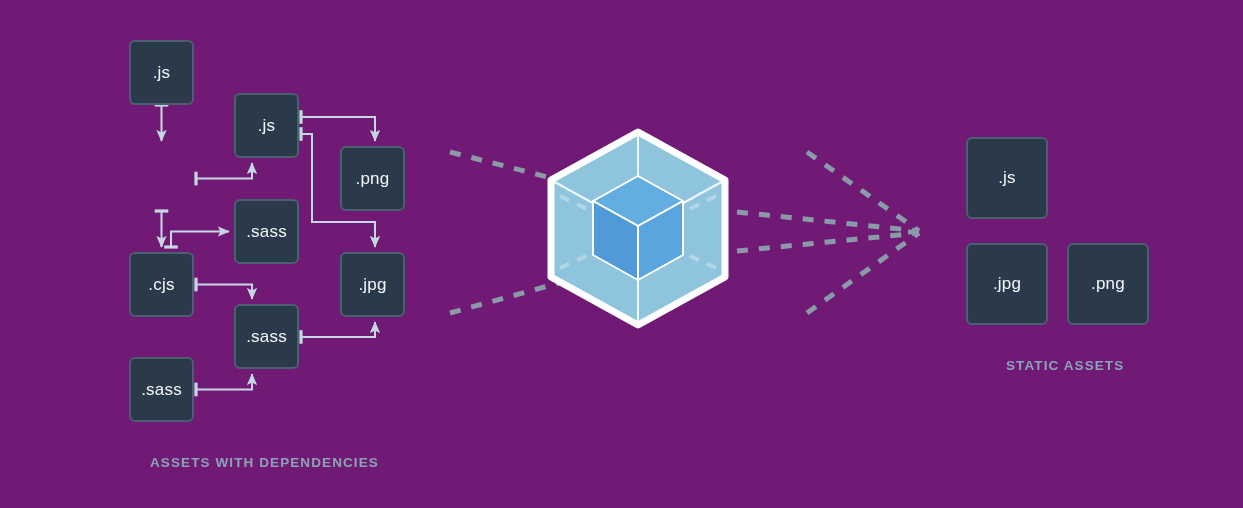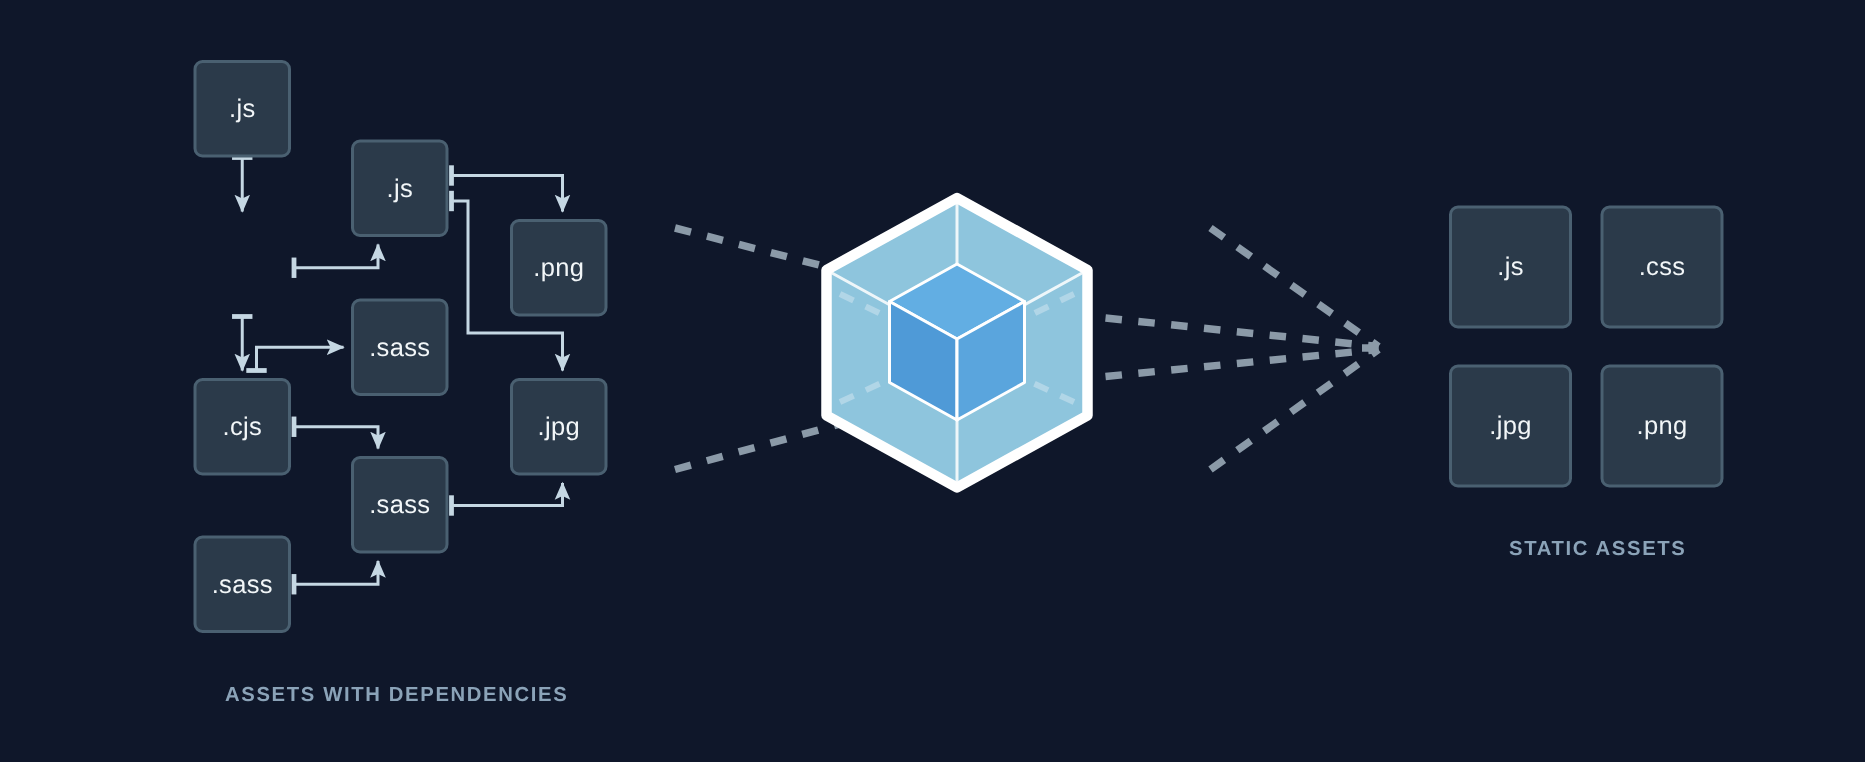--- a/index.html
+++ b/index.html
@@ -8,21 +8,21 @@
     padding: 0;
     background: #2b3a4a;
   }
   body {
     font-family: "Liberation Sans", sans-serif;
   }
   #stage {
     position: relative;
     width: 1243px;
     height: 508px;
-    background: #0f172a;
+    background: #701a75;
     overflow: hidden;
   }
   #svg-layer {
     position: absolute;
     left: 0;
     top: 0;
     width: 1243px;
     height: 508px;
   }
   .module-box {
@@ -157,23 +157,20 @@
   <div class="module-box" style="left:234px;  top:304px;">
       <span>.sass</span>
     </div>
   <div class="module-box" style="left:129px;  top:357px;">
       <span>.sass</span>
     </div>
 
   <div class="asset-box" style="left:966px;  top:137px;">
       <span>.js</span>
     </div>
-  <div class="asset-box" style="left:1067px; top:137px;">
-      <span>.css</span>
-    </div>
   <div class="asset-box" style="left:966px;  top:243px;">
       <span>.jpg</span>
     </div>
   <div class="asset-box" style="left:1067px; top:243px;">
       <span>.png</span>
     </div>
 
   <div class="section-caption" id="caption-modules">ASSETS WITH DEPENDENCIES</div>
   <div class="section-caption" id="caption-assets">STATIC ASSETS</div>
 

